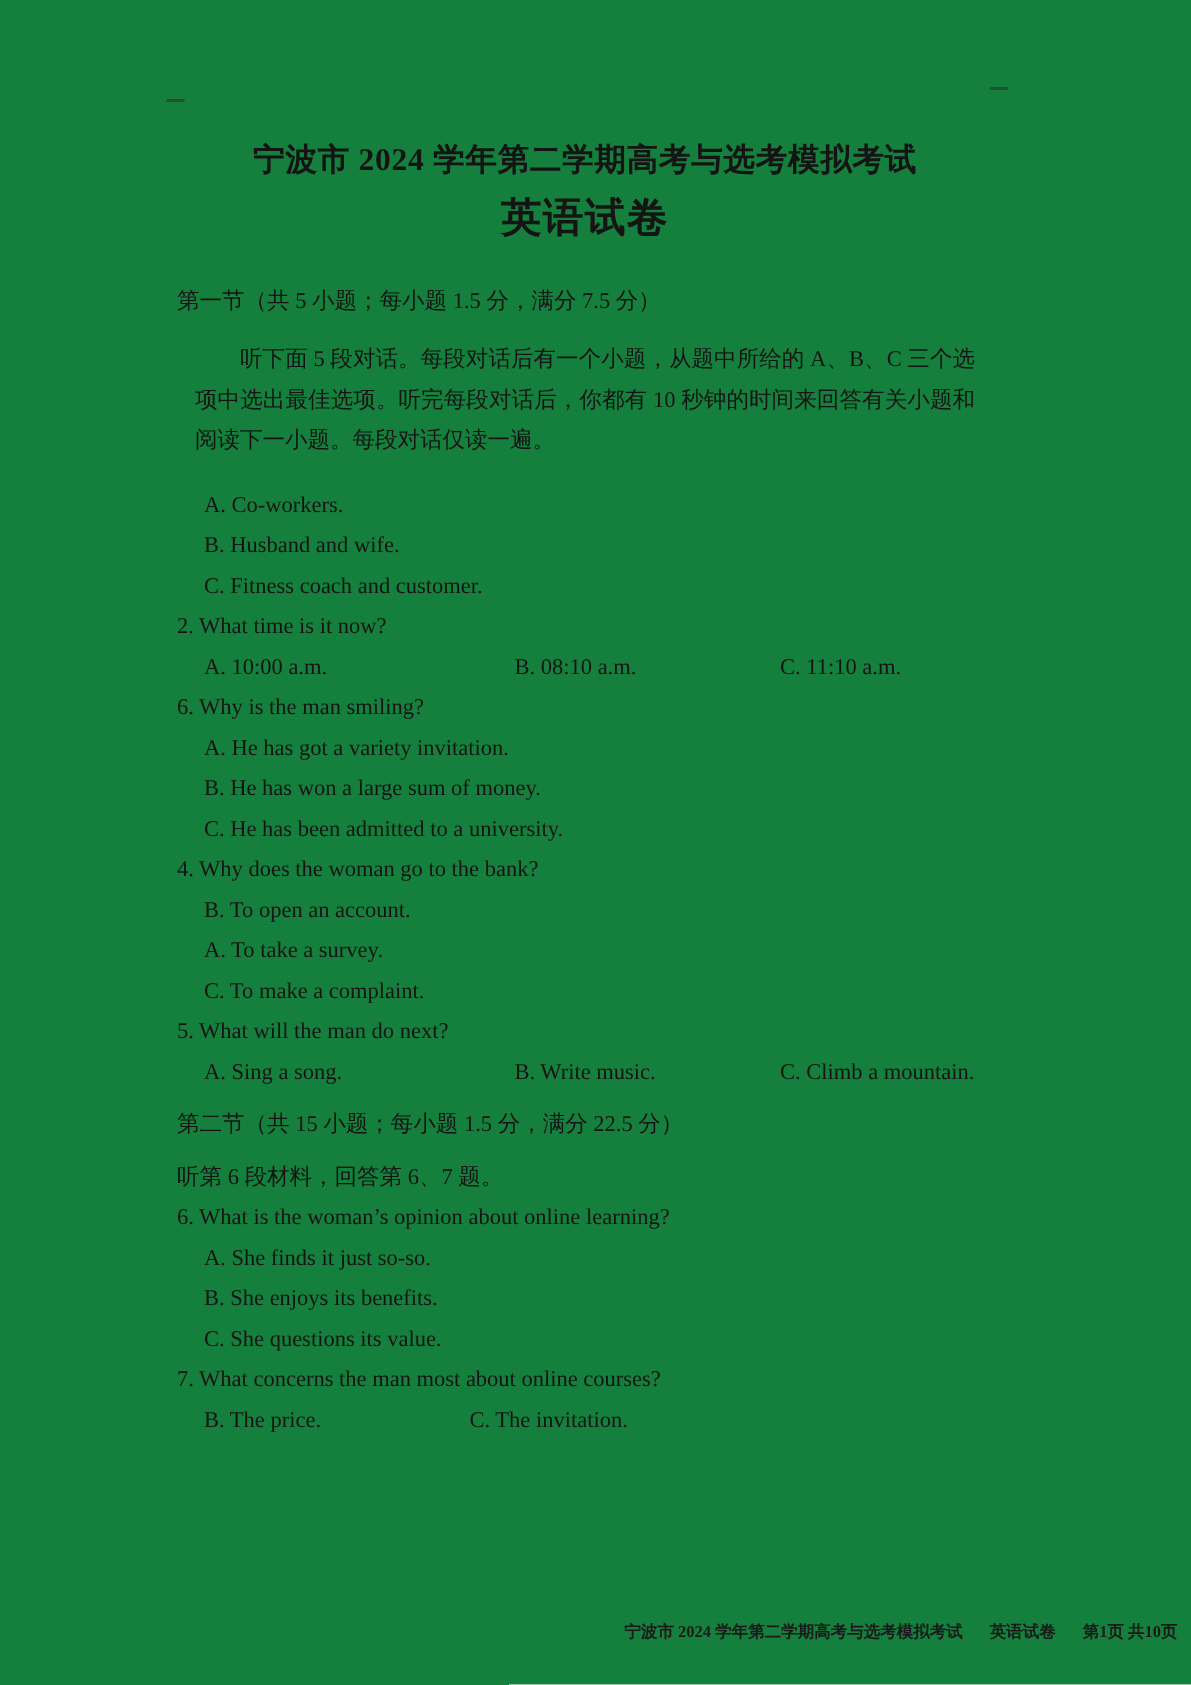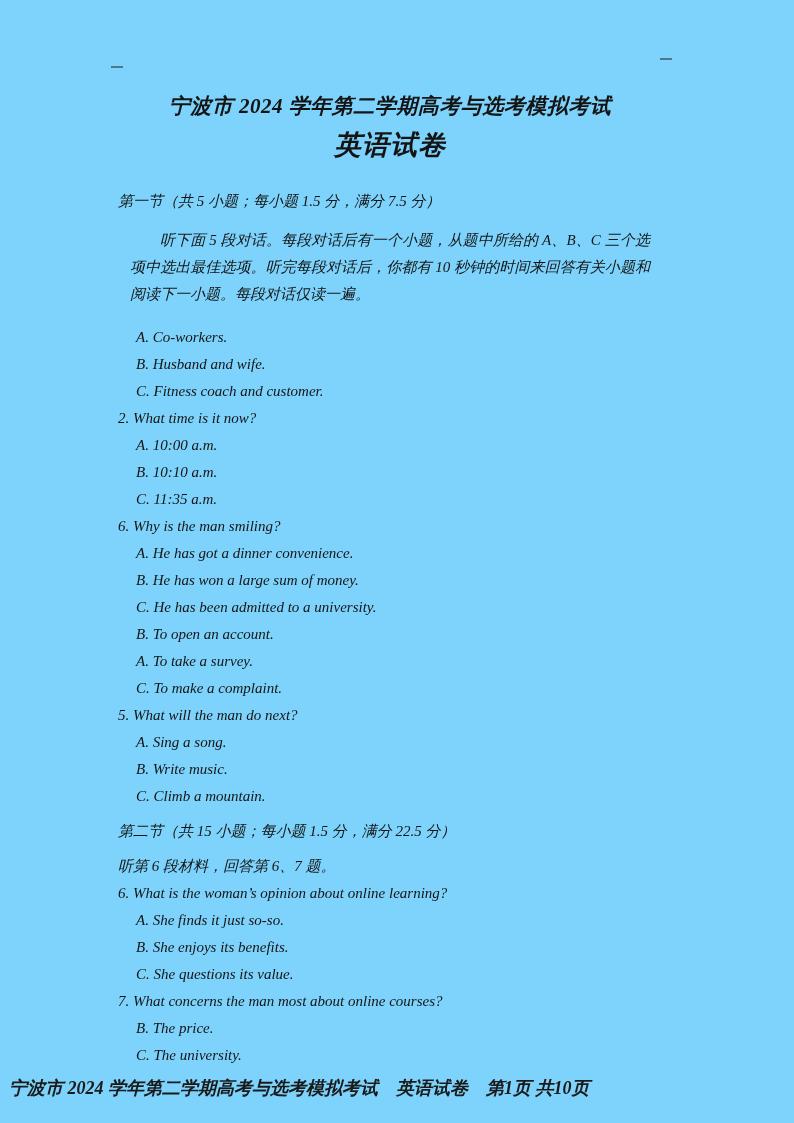--- a/index.html
+++ b/index.html
@@ -6,27 +6,26 @@
     margin: 0;
     padding: 0;
     background: #ffffff;
   }
   .page {
     position: relative;
     width: 794px;
     height: 1123px;
     box-sizing: border-box;
     padding: 90px 132px 16px 118px;
-    background: #7dd3fc;
+    background: #15803d;
     color: #141414;
     font-family: "Liberation Serif", "DejaVu Serif", serif;
     font-size: 15px;
     line-height: 27px;
     overflow: hidden;
-    font-style: italic;
   }
   .title {
     text-align: center;
     font-weight: bold;
     font-size: 21px;
     line-height: 32px;
     margin: 0;
     letter-spacing: 0.5px;
   }
   .subtitle {
@@ -50,34 +49,33 @@
     text-align: justify;
     line-height: 27px;
   }
   .question { margin: 0; }
   .q-text { }
   .options-stacked { padding-left: 18px; }
   .option { }
   .options-inline {
     display: flex;
     padding-left: 18px;
-    flex-direction: column;
   }
   .options-inline .col1 { width: 207px; }
   .options-inline .col2 { width: 177px; }
   .options-inline .col3 { flex: 1; }
   .gap-xs { height: 4px; }
   .gap-sm { height: 8px; }
   .footer {
     position: absolute;
     left: 0;
     right: 0;
     bottom: 26px;
-    text-align: left;
-    font-size: 18px;
+    text-align: right;
+    font-size: 11px;
     font-weight: bold;
     line-height: 18px;
     color: #1a1a1a;
   }
   .footer .seg { margin: 0 9px; }
   .scan-mark {
     position: absolute;
     background: #2a2a2a;
     opacity: 0.55;
   }
@@ -104,35 +102,36 @@
       <div class="option">A. Co-workers.</div>
       <div class="option">B. Husband and wife.</div>
       <div class="option">C. Fitness coach and customer.</div>
     </div>
   </div>
 
   <div class="question">
     <div class="q-text">2. What time is it now?</div>
     <div class="options-inline">
       <span class="option col1">A. 10:00 a.m.</span>
-      <span class="option col2">B. 10:10 a.m.</span>
-      <span class="option col3">C. 11:35 a.m.</span>
+      <span class="option col2">B. 08:10 a.m.</span>
+      <span class="option col3">C. 11:10 a.m.</span>
     </div>
   </div>
 
   <div class="question">
     <div class="q-text">6. Why is the man smiling?</div>
     <div class="options-stacked">
-      <div class="option">A. He has got a dinner convenience.</div>
+      <div class="option">A. He has got a variety invitation.</div>
       <div class="option">B. He has won a large sum of money.</div>
       <div class="option">C. He has been admitted to a university.</div>
     </div>
   </div>
 
   <div class="question">
+    <div class="q-text">4. Why does the woman go to the bank?</div>
     <div class="options-stacked">
       <div class="option">B. To open an account.</div>
       <div class="option">A. To take a survey.</div>
       <div class="option">C. To make a complaint.</div>
     </div>
   </div>
 
   <div class="question">
     <div class="q-text">5. What will the man do next?</div>
     <div class="options-inline">
@@ -156,21 +155,21 @@
       <div class="option">A. She finds it just so-so.</div>
       <div class="option">B. She enjoys its benefits.</div>
       <div class="option">C. She questions its value.</div>
     </div>
   </div>
 
   <div class="question">
     <div class="q-text">7. What concerns the man most about online courses?</div>
     <div class="options-inline">
       <span class="option col2">B. The price.</span>
-      <span class="option col3">C. The university.</span>
+      <span class="option col3">C. The invitation.</span>
     </div>
   </div>
 
   <div class="footer">
     <span class="seg">宁波市 2024 学年第二学期高考与选考模拟考试</span><span class="seg">英语试卷</span><span class="seg">第1页 共10页</span>
   </div>
 
 </div>
 
 </body></html>

